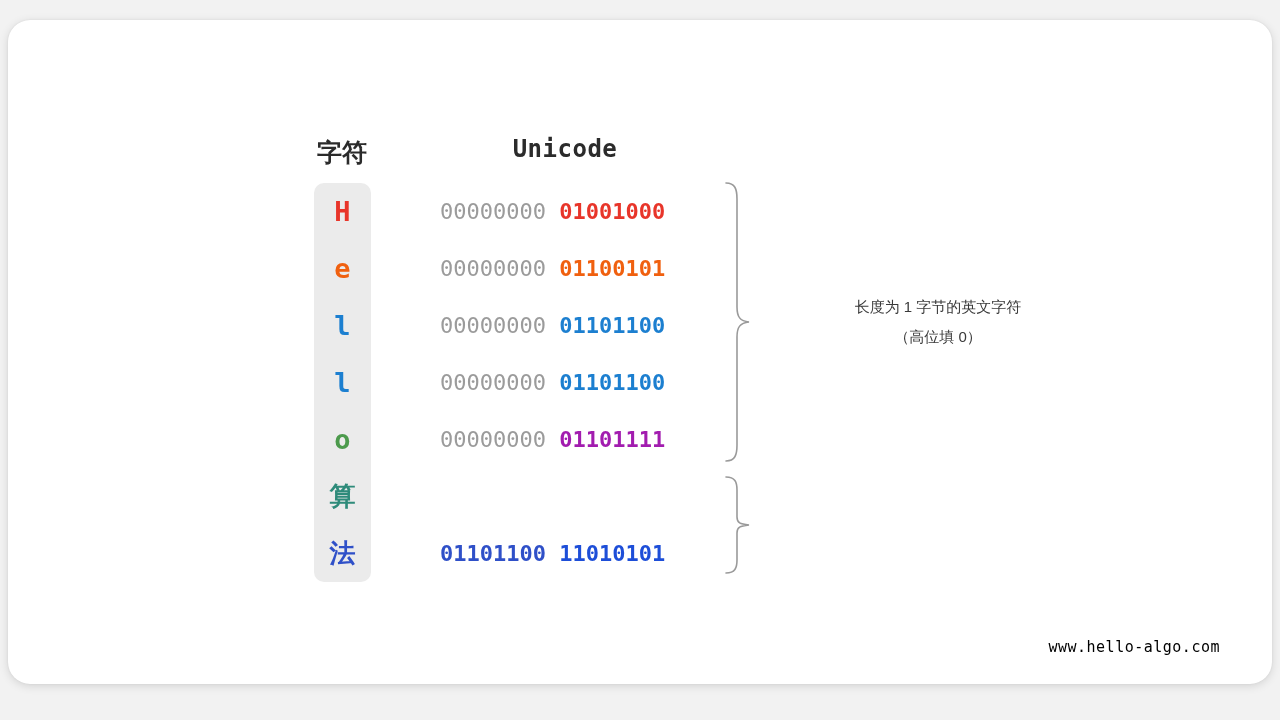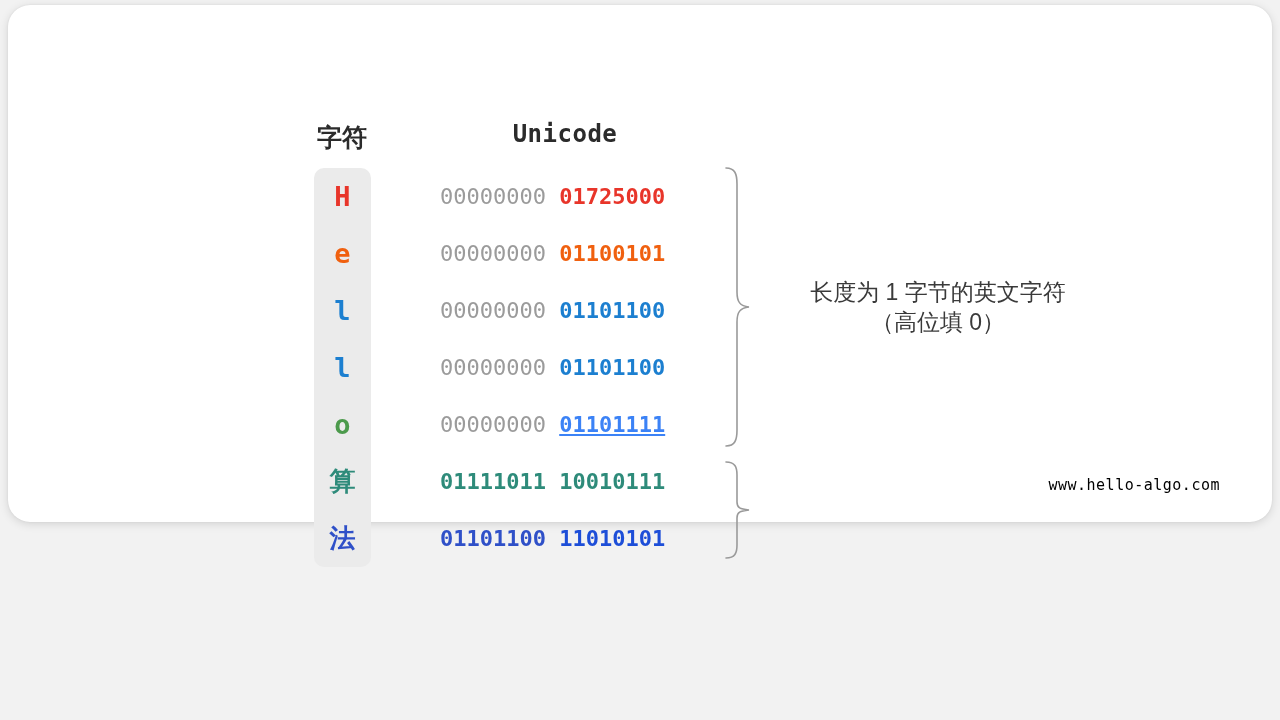--- a/index.html
+++ b/index.html
@@ -18,23 +18,23 @@
     position: relative;
     width: 1280px;
     height: 720px;
     background: #f2f2f2;
   }
 
   
   #card {
     position: absolute;
     left: 8px;
-    top: 5px;
+    top: 20px;
     width: 1264px;
-    height: 517px;
+    height: 664px;
     background: #ffffff;
     border-radius: 22px;
     box-shadow: 0 2px 10px rgba(0,0,0,0.13), 0 0 2px rgba(0,0,0,0.08);
   }
 
   
   .col-header {
     position: absolute;
     font-weight: bold;
     color: #2b2b2b;
@@ -116,21 +116,21 @@
     position: absolute;
     left: 716px;
   }
   .brace svg { display: block; }
 
   
   .annotation {
     position: absolute;
     text-align: center;
     color: #3a3a3a;
-    font-size: 23px;
+    font-size: 15px;
     line-height: 30px;
     font-family: "Liberation Sans", "DejaVu Sans", sans-serif;
     white-space: pre-line;
     transform: translateY(-50%);
   }
   #annotation-1 {
     left: 760px;
     top: 302px;
     width: 340px;
   }
@@ -158,41 +158,40 @@
   <div id="card">
 
     <div class="col-header" id="header-char">字符</div>
     <div class="col-header" id="header-unicode">Unicode</div>
 
     <div id="char-column"></div>
 
     <div id="rows-container">
         <div class="row" style="top: 163px;">
           <div class="row-char latin" style="color: rgb(232, 53, 42);">H</div>
-          <div class="row-bits"><span class="bits-high">00000000</span><span> </span><span class="bits-low" style="color: rgb(232, 53, 42);">01725000</span></div>
+          <div class="row-bits"><span class="bits-high">00000000</span><span> </span><span class="bits-low" style="color: rgb(232, 53, 42);">01001000</span></div>
         </div>
         <div class="row" style="top: 220px;">
           <div class="row-char latin" style="color: rgb(240, 96, 15);">e</div>
           <div class="row-bits"><span class="bits-high">00000000</span><span> </span><span class="bits-low" style="color: rgb(240, 96, 15);">01100101</span></div>
         </div>
         <div class="row" style="top: 277px;">
           <div class="row-char latin" style="color: rgb(28, 127, 208);">l</div>
           <div class="row-bits"><span class="bits-high">00000000</span><span> </span><span class="bits-low" style="color: rgb(28, 127, 208);">01101100</span></div>
         </div>
         <div class="row" style="top: 334px;">
           <div class="row-char latin" style="color: rgb(28, 127, 208);">l</div>
           <div class="row-bits"><span class="bits-high">00000000</span><span> </span><span class="bits-low" style="color: rgb(28, 127, 208);">01101100</span></div>
         </div>
         <div class="row" style="top: 391px;">
           <div class="row-char latin" style="color: rgb(76, 154, 76);">o</div>
-          <div class="row-bits"><span class="bits-high">00000000</span><span> </span><span class="bits-low" style="color: #3b82f6; text-decoration: underline;">01101111</span></div>
+          <div class="row-bits"><span class="bits-high">00000000</span><span> </span><span class="bits-low" style="color: #a21caf;">01101111</span></div>
         </div>
         <div class="row" style="top: 448px;">
           <div class="row-char cjk" style="color: rgb(46, 139, 122);">算</div>
-          <div class="row-bits"><span class="bits-high strong" style="color: rgb(46, 139, 122);">01111011</span><span> </span><span class="bits-low" style="color: rgb(46, 139, 122);">10010111</span></div>
         </div>
         <div class="row" style="top: 505px;">
           <div class="row-char cjk" style="color: rgb(47, 80, 200);">法</div>
           <div class="row-bits"><span class="bits-high strong" style="color: rgb(47, 80, 200);">01101100</span><span> </span><span class="bits-low" style="color: #1d4ed8;">11010101</span></div>
         </div>
       </div>
 
     <div class="brace" id="brace-1" style="top:160px;">
       <svg width="28" height="284" viewBox="0 0 28 284" fill="none" xmlns="http://www.w3.org/2000/svg" aria-hidden="true">
         <path d="M2 3 C 11 3, 13 9, 13 19 L 13 127 C 13 137, 16 141, 25 142 C 16 143, 13 147, 13 157 L 13 265 C 13 275, 11 281, 2 281" stroke="#9a9a9a" stroke-width="1.6" fill="none" stroke-linecap="round"></path>

